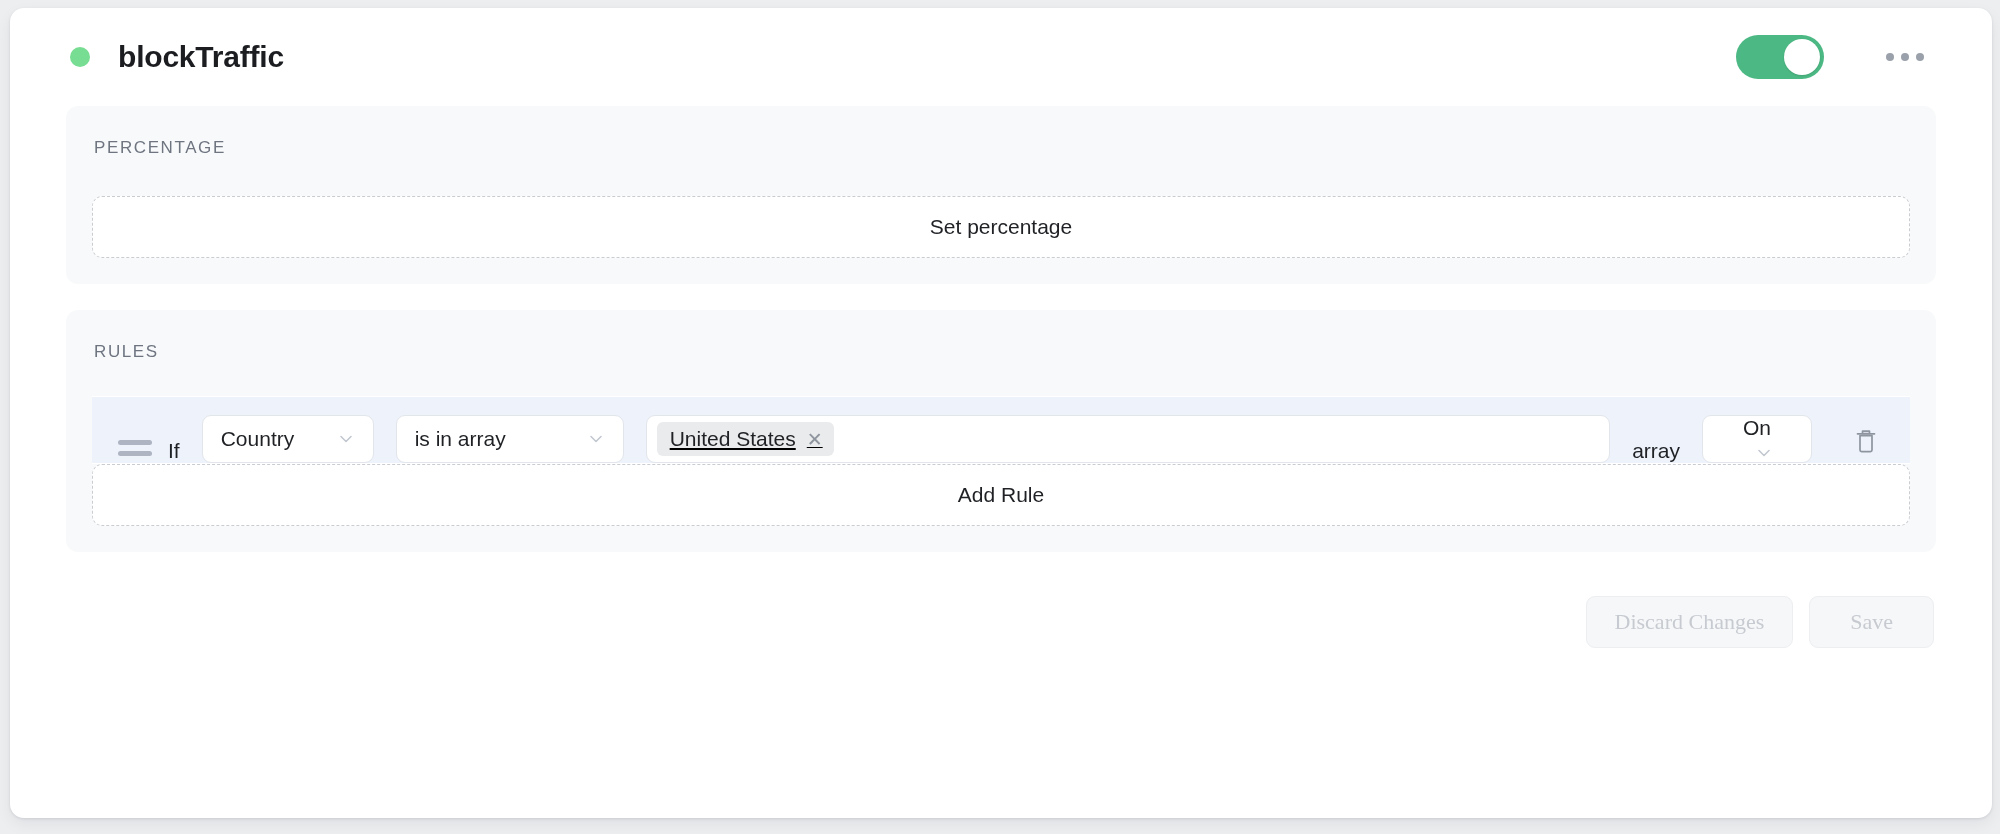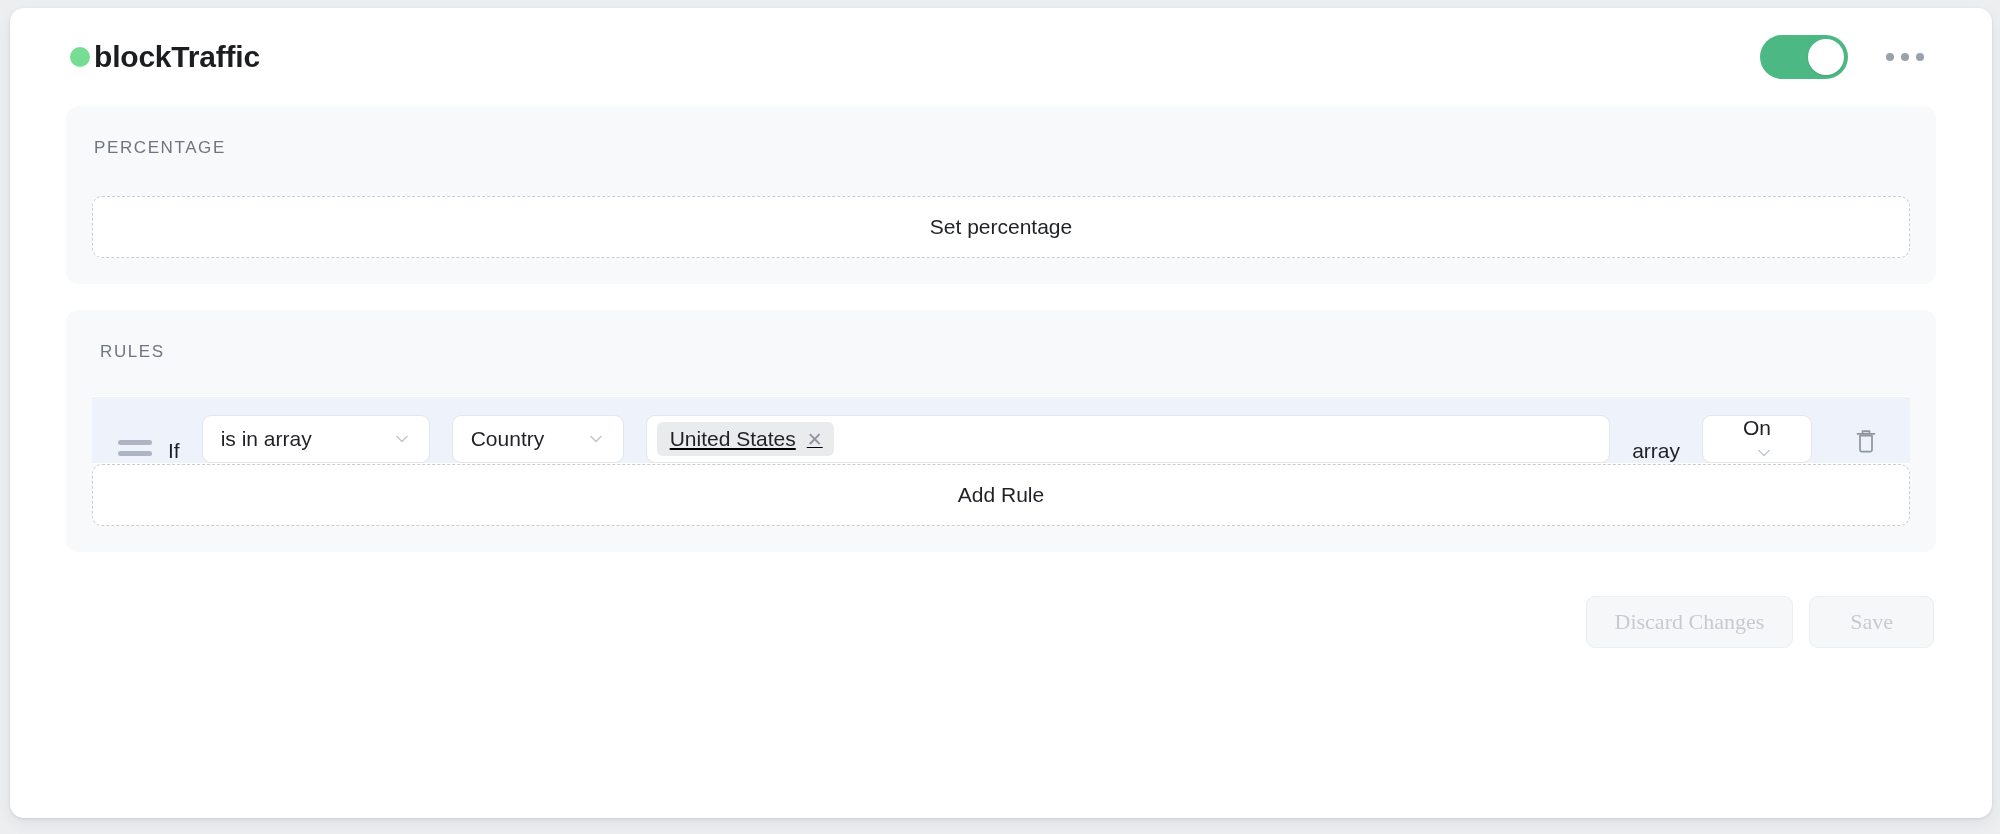--- a/index.html
+++ b/index.html
@@ -28,21 +28,21 @@
     border-radius: 14px;
     box-shadow: 0 1px 3px rgba(16,24,40,0.10), 0 6px 16px rgba(16,24,40,0.06);
     padding: 0 56px;
   }
 
   
   .card-header {
     height: 98px;
     display: flex;
     align-items: center;
-    gap: 4px;
+    gap: 28px;
     padding: 0 4px;
   }
 
   .status-dot {
     width: 20px;
     height: 20px;
     border-radius: 50%;
     background: #77dd92;
     flex: 0 0 auto;
   }
@@ -120,21 +120,21 @@
     justify-content: center;
     height: 62px;
     border: 1.6px dashed #c9ccd1;
     border-radius: 10px;
     background: #ffffff;
     font-size: 21px;
     color: #1f2125;
     cursor: pointer;
   }
 
-  .panel-rules .panel-label { margin-bottom: 34px; margin-left: 6px; }
+  .panel-rules .panel-label { margin-bottom: 34px; }
 
   
   .rule-row {
     display: flex;
     align-items: flex-end;
     background: #edf2fb;
     border-top: 1px solid #ffffff;
     border-bottom: 1px solid #ffffff;
     height: 68px;
     padding: 0 22px 0 26px;
@@ -301,38 +301,38 @@
       <div class="panel-label">RULES</div>
 
       <div class="rule-row">
         <div class="drag-handle">
           <i></i>
           <i></i>
         </div>
 
         <span class="conj">If</span>
 
+        <div class="select select-attribute">
+          <span class="sel-label">Country</span>
+          <span class="chev">
+            <svg width="18" height="18" viewBox="0 0 18 18">
+                <path d="M4 6.5 L9 11.5 L14 6.5" fill="none" stroke="#c3c8d0" stroke-width="1.6" stroke-linecap="round" stroke-linejoin="round"></path>
+              </svg>
+          </span>
+        </div>
+
         <div class="select select-operator">
           <span class="sel-label">is in array</span>
           <span class="chev">
             <svg width="18" height="18" viewBox="0 0 18 18">
                 <path d="M4 6.5 L9 11.5 L14 6.5" fill="none" stroke="#c3c8d0" stroke-width="1.6" stroke-linecap="round" stroke-linejoin="round"></path>
               </svg>
           </span>
         </div>
 
-        <div class="select select-attribute">
-          <span class="sel-label">Country</span>
-          <span class="chev">
-            <svg width="18" height="18" viewBox="0 0 18 18">
-                <path d="M4 6.5 L9 11.5 L14 6.5" fill="none" stroke="#c3c8d0" stroke-width="1.6" stroke-linecap="round" stroke-linejoin="round"></path>
-              </svg>
-          </span>
-        </div>
-
         <div class="tag-input">
           <span class="tag">
             <span>United States</span>
             <span class="tag-x">✕</span>
           </span>
         </div>
 
         <span class="conj">array</span>
 
         <div class="select select-outcome">

